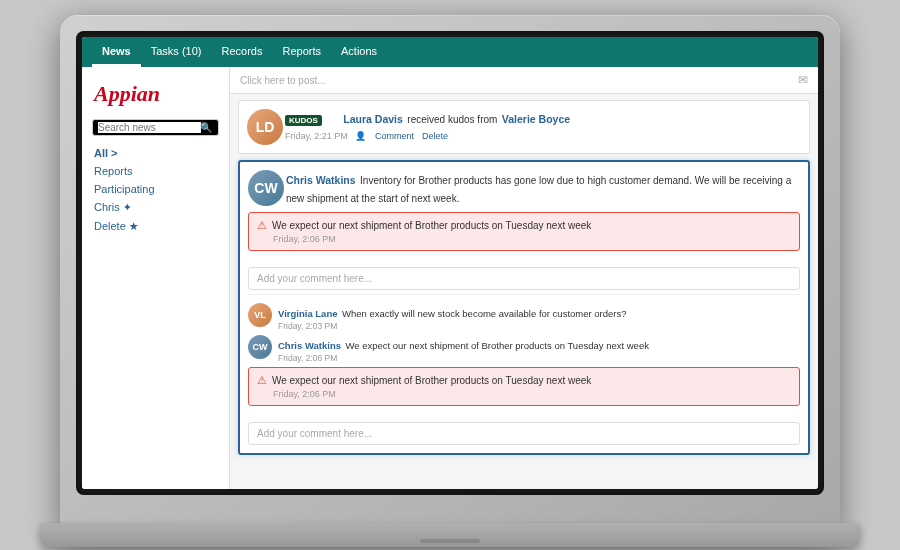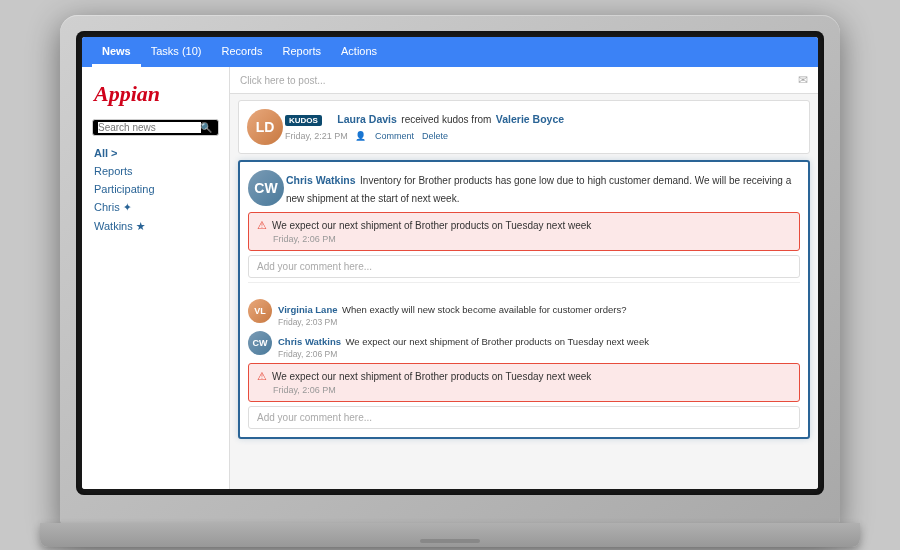--- a/index.html
+++ b/index.html
@@ -58,21 +58,21 @@
       left: 50%;
       transform: translateX(-50%);
       width: 60px;
       height: 4px;
       background: #888;
       border-radius: 2px;
     }
 
     
     .app-nav {
-      background: #3b82f6;
+      background: #0f766e;
       display: flex;
       align-items: center;
       padding: 12px 10px;
       height: 30px;
       flex-shrink: 0;
     }
     .nav-tab {
       color: #fff;
       font-size: 11px;
       padding: 0 10px;
@@ -211,26 +211,26 @@
       color: #2a6496;
     }
     .feed-text {
       font-size: 10px;
       color: #333;
       line-height: 1.4;
       margin-top: 2px;
     }
     .kudos-badge {
       display: inline-block;
-      background: #0c4a6e;
+      background: #14532d;
       color: #fff;
       font-size: 8px;
       padding: 1px 4px;
       border-radius: 2px;
-      margin-right: 11px;
+      margin-right: 17px;
       font-weight: bold;
     }
     .feed-meta {
       display: flex;
       align-items: center;
       gap: 8px;
       margin-top: 4px;
     }
     .feed-time {
       font-size: 9px;
@@ -272,33 +272,33 @@
     }
 
     
     .comment-area {
       border: 1px solid #ddd;
       border-radius: 3px;
       padding: 5px 8px;
       font-size: 10px;
       color: #aaa;
       background: #fff;
-      margin-top: 4px;
+      margin-top: 16px;
     }
 
     
     .feed-item-focused {
       border: 2px solid #2a6496;
       box-shadow: 0 0 6px rgba(42,100,150,0.2);
     }
 
     
     .comment-thread {
       margin-top: 4px;
-      padding-top: 16px;
+      padding-top: 8px;
       border-top: 1px solid #eee;
     }
     .comment-item {
       display: flex;
       align-items: flex-start;
       gap: 6px;
       margin-bottom: 4px;
     }
     .avatar-sm {
       width: 24px;
@@ -368,21 +368,21 @@
           <div class="sidebar-item">
             <span>Reports</span>
           </div>
           <div class="sidebar-item">
             <span>Participating</span>
           </div>
           <div class="sidebar-item">
             <span>Chris ✦</span>
           </div>
           <div class="sidebar-item">
-            <span>Watkins ★</span>
+            <span>Delete ★</span>
           </div>
         </div>
 
         <div class="main-content">
           <div class="post-bar">
             <span class="post-placeholder">Click here to post...</span>
             <span class="post-icon">✉</span>
           </div>
 
           <div class="feed">

